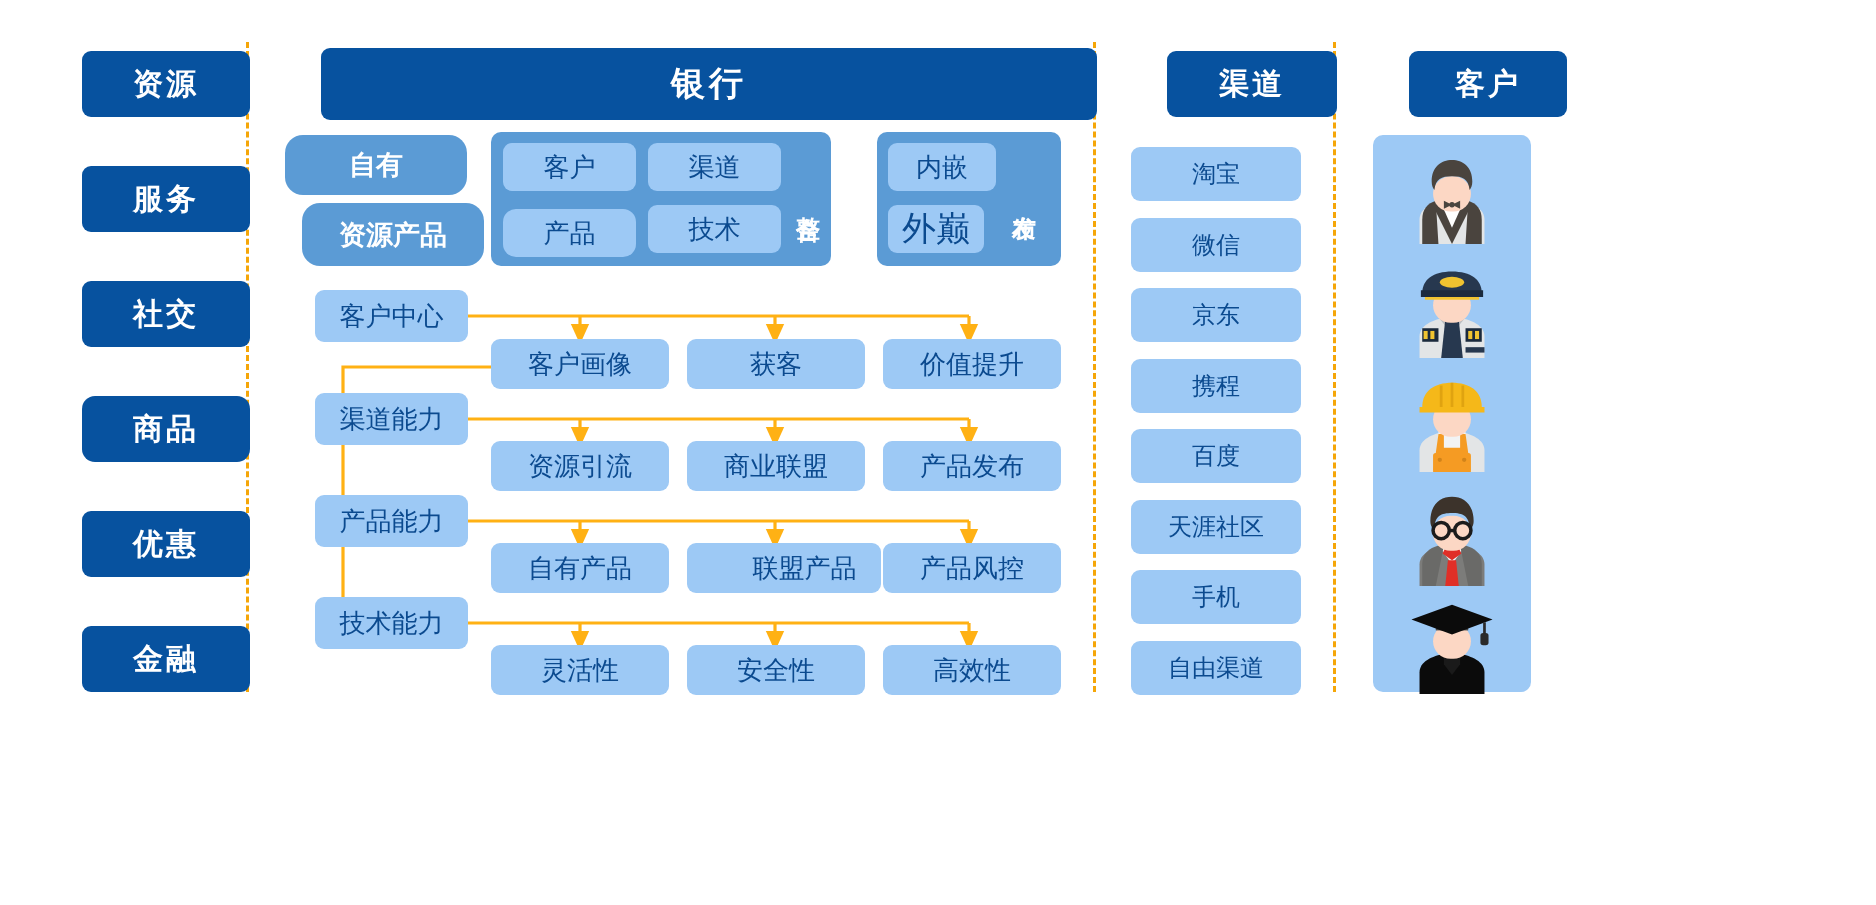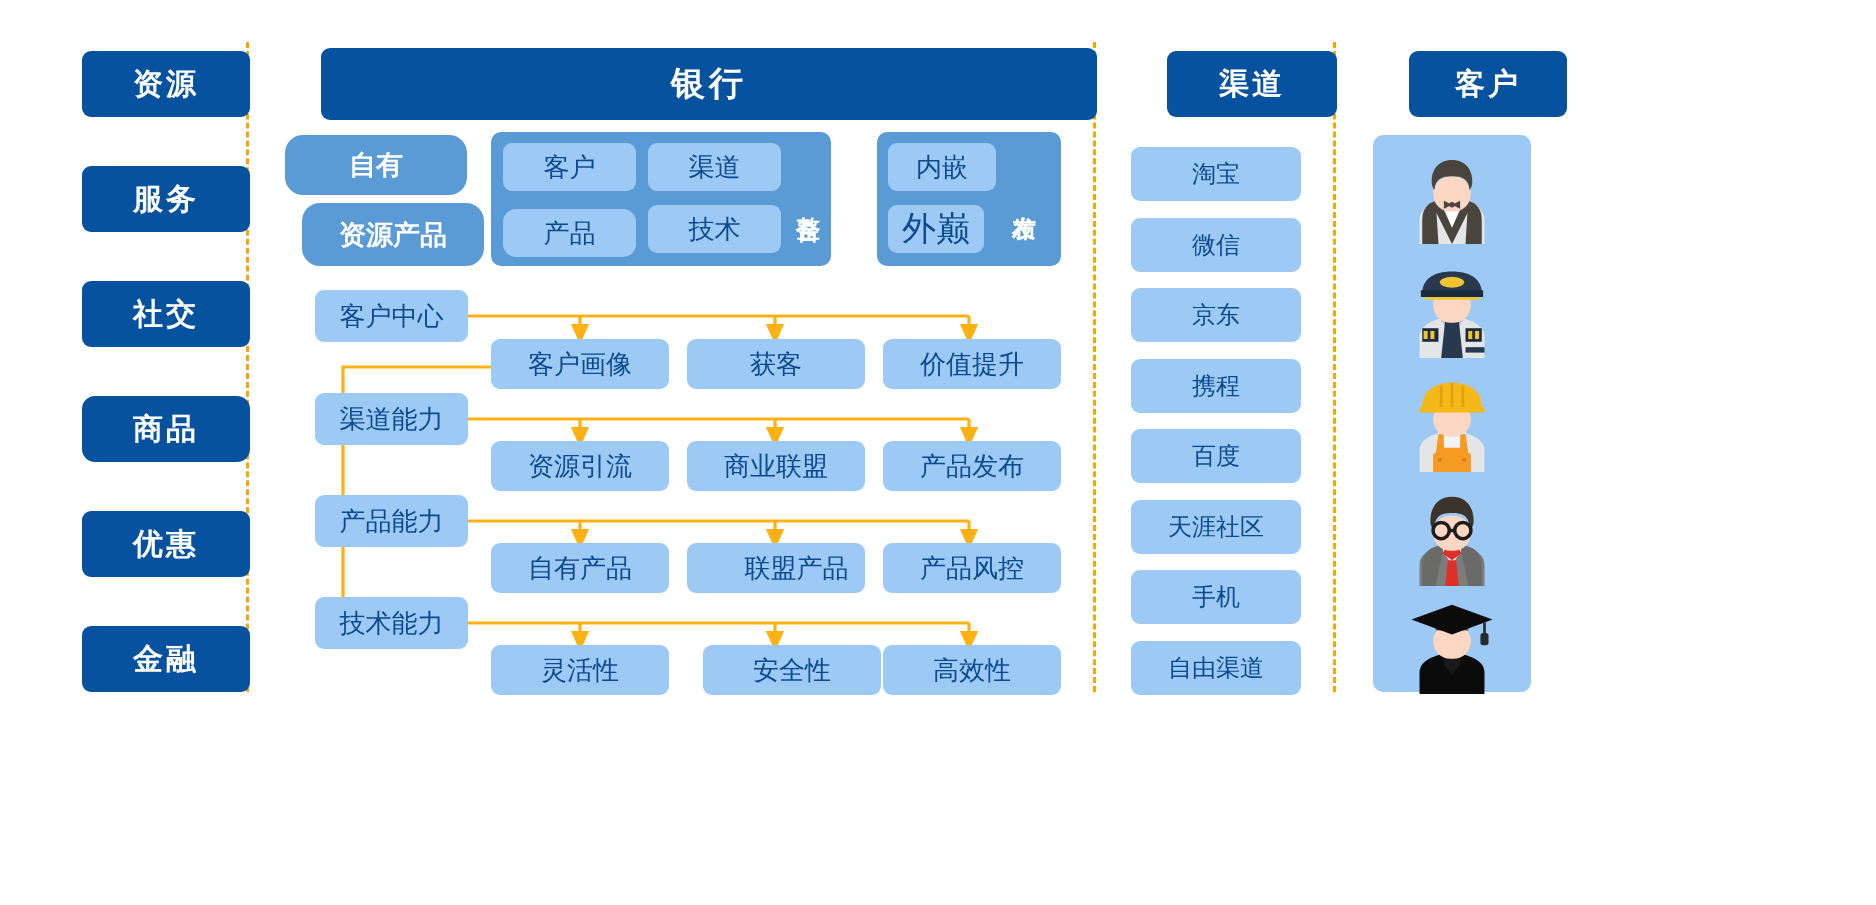--- a/index.html
+++ b/index.html
@@ -215,31 +215,31 @@
   <div class="light-box" style="left:687px; top:441px; width:178px; height:50px; font-size:26px;">
     <span>商业联盟</span>
   </div>
   <div class="light-box" style="left:883px; top:441px; width:178px; height:50px; font-size:26px;">
     <span>产品发布</span>
   </div>
 
   <div class="light-box" style="left:491px; top:543px; width:178px; height:50px; font-size:26px;">
     <span>自有产品</span>
   </div>
-  <div class="light-box" style="left:687px; top:543px; width:178px; height:50px; font-size:26px;padding-left:41px;">
+  <div class="light-box" style="left:687px; top:543px; width:194px; height:50px; font-size:26px;padding-left:41px;">
     <span>联盟产品</span>
   </div>
   <div class="light-box" style="left:883px; top:543px; width:178px; height:50px; font-size:26px;">
     <span>产品风控</span>
   </div>
 
   <div class="light-box" style="left:491px; top:645px; width:178px; height:50px; font-size:26px;">
     <span>灵活性</span>
   </div>
-  <div class="light-box" style="left:687px; top:645px; width:178px; height:50px; font-size:26px;margin-left:16px;">
+  <div class="light-box" style="left:687px; top:645px; width:178px; height:50px; font-size:26px;">
     <span>安全性</span>
   </div>
   <div class="light-box" style="left:883px; top:645px; width:178px; height:50px; font-size:26px;">
     <span>高效性</span>
   </div>
 
   <div class="dark-box" style="left:1131px; top:51px; width:170px; height:66px; font-size:30px;">
     <span>渠道</span>
   </div>
   <div class="light-box ch-box" style="top:147px;">

